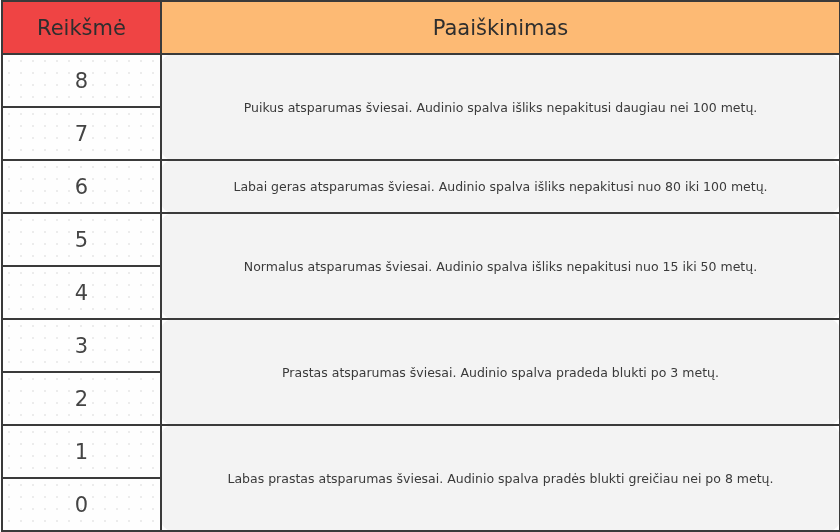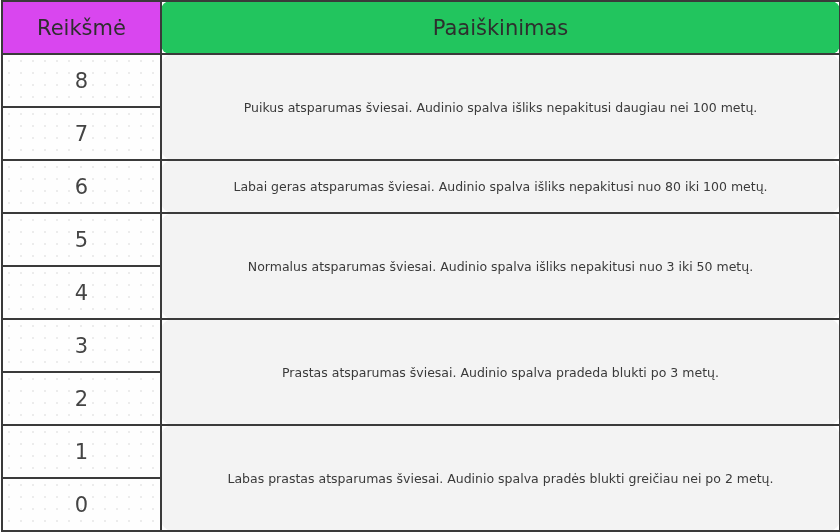--- a/index.html
+++ b/index.html
@@ -14,22 +14,22 @@
   }
   td, th {
     border: 2px solid #3a3a3a;
     padding: 0;
     text-align: center;
     vertical-align: middle;
   }
   col.c1 { width:159px; }
   col.c2 { width:679px; }
   th { height:51px; font-weight:normal; font-size:21px; color:#2e2e2e; }
-  th.h1 { background:#d946ef; }
-  th.h2 { background:#22c55e;border-radius:9px; }
+  th.h1 { background:#ef4444; }
+  th.h2 { background:#fdba74; }
   td.val {
     height:51px; font-size:21px; color:#444;
     background-color:#fefefe;
     background-image: radial-gradient(circle, #ececec 1px, transparent 1.5px);
     background-size: 12px 12px;
   }
   td.desc { background:#f3f3f3; font-size:12.5px; color:#3a3a3a; padding:16px 8px;border-radius:12px; }
 </style>
 </head>
 <body>
@@ -50,33 +50,33 @@
   </tr>
   <tr>
     <td class="val">7</td>
   </tr>
   <tr>
     <td class="val">6</td>
     <td class="desc">Labai geras atsparumas šviesai. Audinio spalva išliks nepakitusi nuo 80 iki 100 metų.</td>
   </tr>
   <tr>
     <td class="val">5</td>
-    <td class="desc" rowspan="2">Normalus atsparumas šviesai. Audinio spalva išliks nepakitusi nuo 3 iki 50 metų.</td>
+    <td class="desc" rowspan="2">Normalus atsparumas šviesai. Audinio spalva išliks nepakitusi nuo 15 iki 50 metų.</td>
   </tr>
   <tr>
     <td class="val">4</td>
   </tr>
   <tr>
     <td class="val">3</td>
     <td class="desc" rowspan="2">Prastas atsparumas šviesai. Audinio spalva pradeda blukti po 3 metų.</td>
   </tr>
   <tr>
     <td class="val">2</td>
   </tr>
   <tr>
     <td class="val">1</td>
-    <td class="desc" rowspan="2">Labas prastas atsparumas šviesai. Audinio spalva pradės blukti greičiau nei po 2 metų.</td>
+    <td class="desc" rowspan="2">Labas prastas atsparumas šviesai. Audinio spalva pradės blukti greičiau nei po 8 metų.</td>
   </tr>
   <tr>
     <td class="val">0</td>
   </tr>
 </tbody>
   </table>
 
 </body></html>

